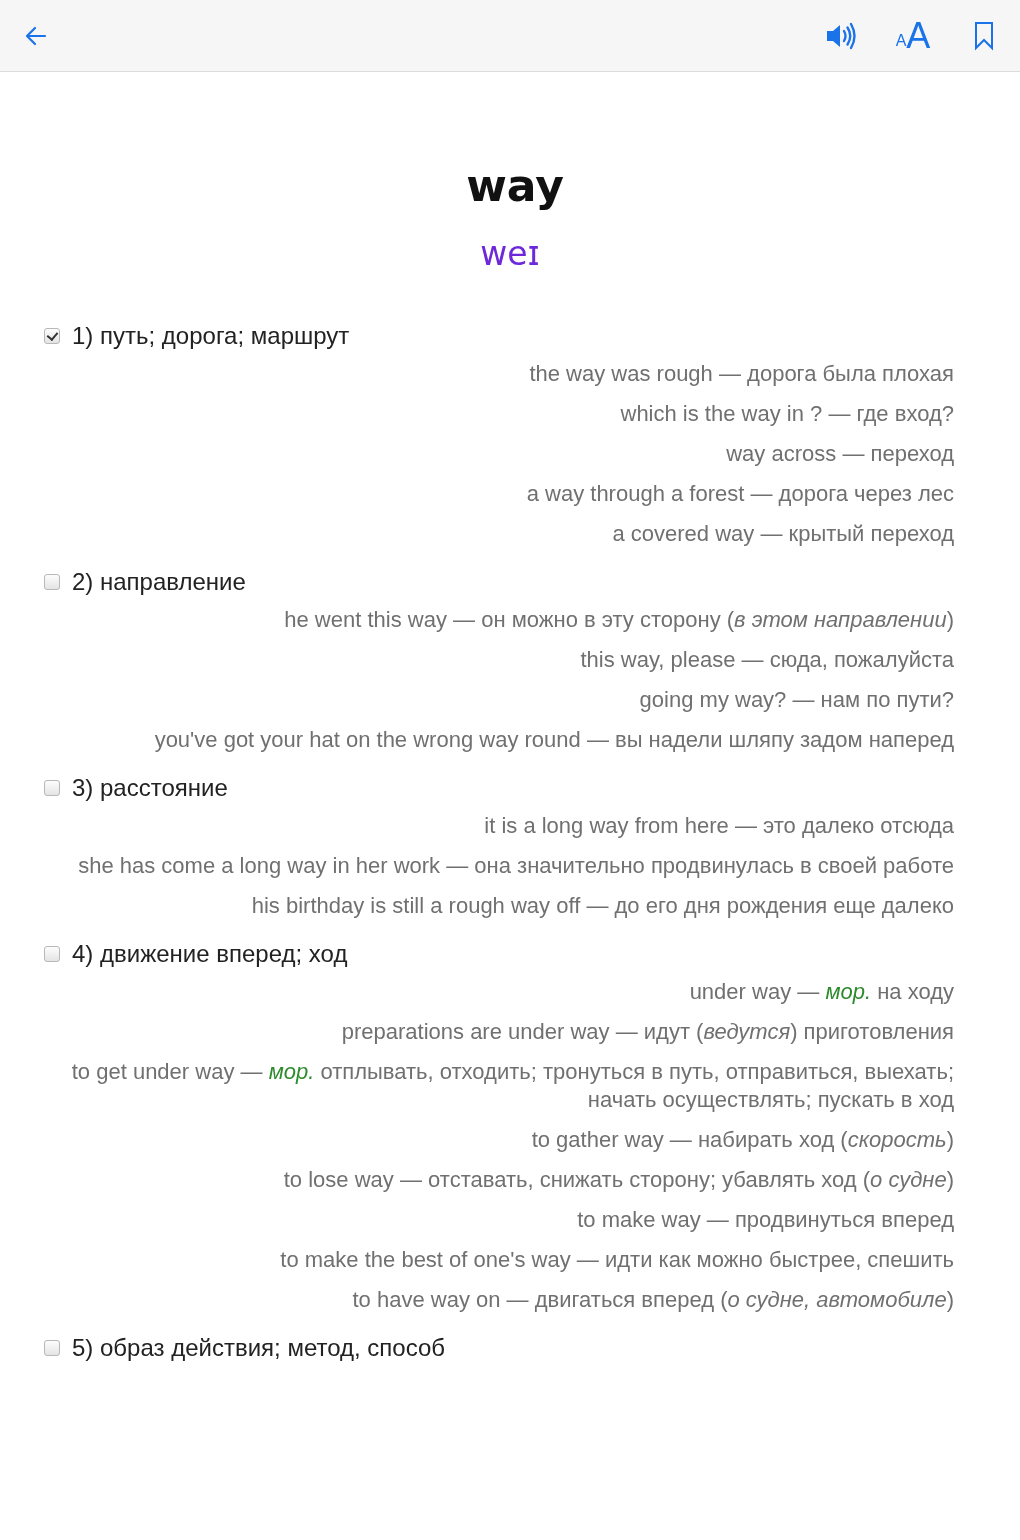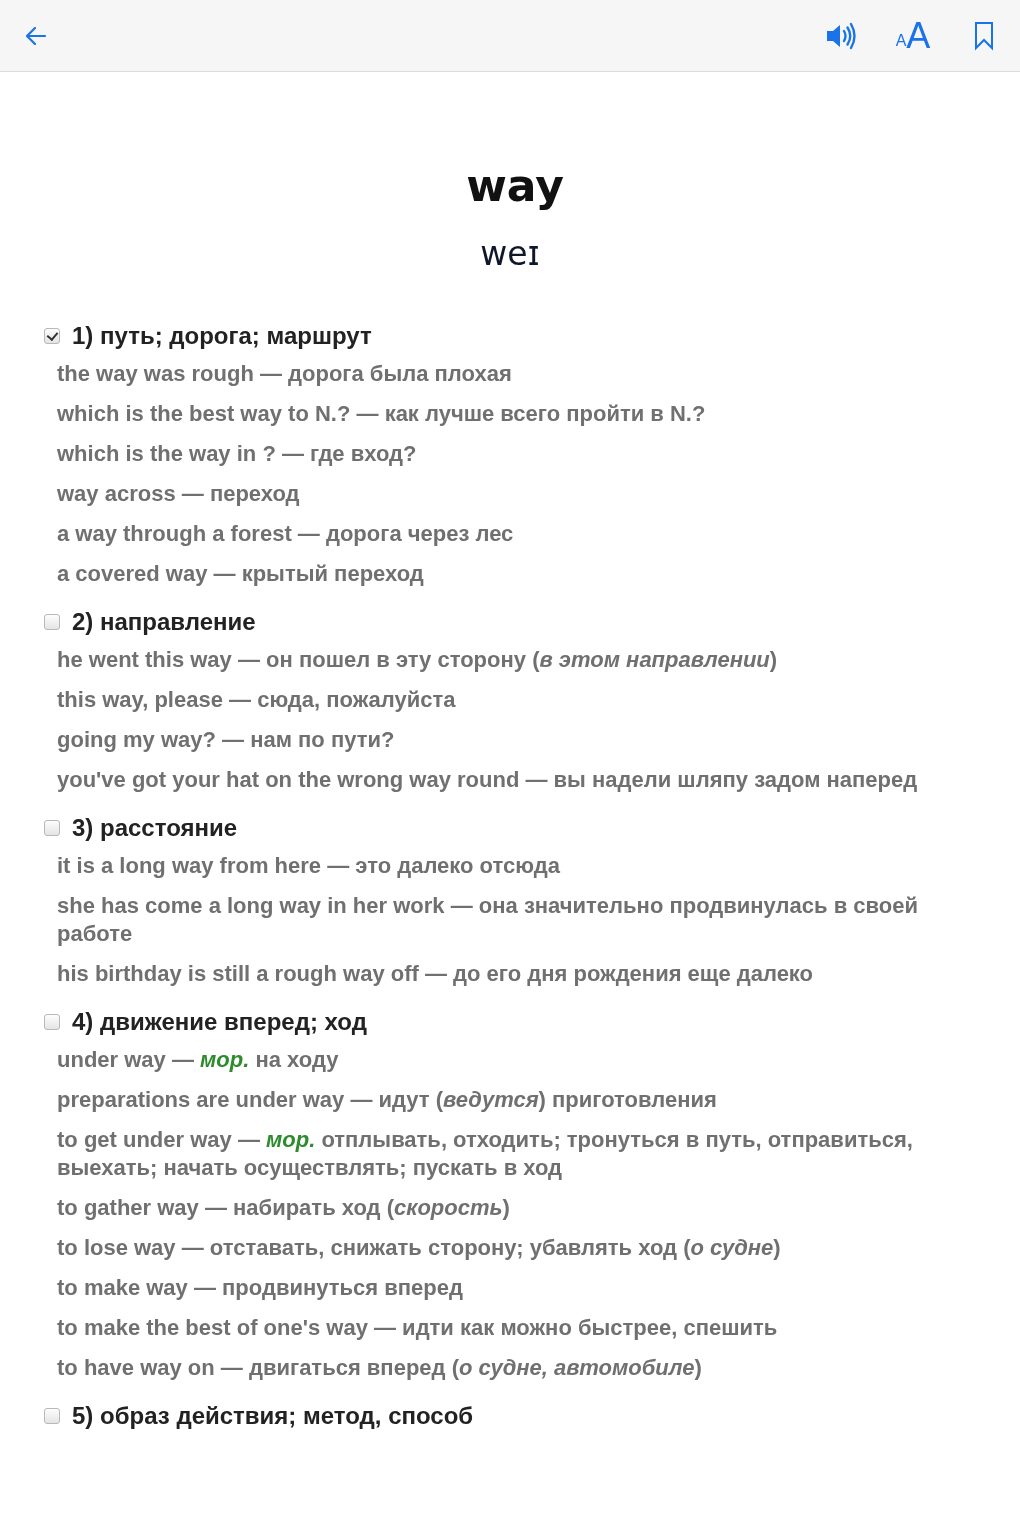--- a/index.html
+++ b/index.html
@@ -17,37 +17,38 @@
   .bookmark-btn { left: 962px; width: 44px; }
   .font-btn .small-a { font-size: 16px; color: #1a73e8; line-height: 1; align-self: flex-end; margin-bottom: 9px; }
   .font-btn .big-a { font-size: 36px; color: #1a73e8; line-height: 1; font-weight: 300; }
 
   .headword {
     position: absolute; left: 0; top: 160px; width: 1020px; text-align: center;
     font-family: "DejaVu Sans", sans-serif; font-weight: bold; font-size: 44px; color: #111; padding-left: 10px;
   }
   .transcription {
     position: absolute; left: 0; top: 234px; width: 1020px; text-align: center;
-    font-family: "DejaVu Sans", sans-serif; font-size: 33px; color: #0f172a;
+    font-family: "DejaVu Sans", sans-serif; font-size: 33px; color: #6d28d9;
   }
 
   .senses { position: absolute; left: 44px; top: 318px; width: 910px; }
-  .sense { margin-bottom: 10px; font-weight: bold; }
+  .sense { margin-bottom: 10px; }
   .sense-head { display: flex; align-items: center; height: 36px; font-size: 24px; color: #222; }
   .cb {
     width: 16px; height: 16px; border: 1px solid #b8b8b8; border-radius: 3px;
     background: linear-gradient(#fdfdfd, #e4e4e4); margin-right: 12px; position: relative; flex: none;
   }
   .cb.checked::after {
     content: ""; position: absolute; left: 4px; top: 1px; width: 5px; height: 8px;
     border-right: 2px solid #333; border-bottom: 2px solid #333; transform: rotate(40deg);
   }
   .example {
-    margin-left: 13px; font-size: 22px; color: #707070; line-height: 28px;
+    margin-left: 21px; font-size: 22px; color: #707070; line-height: 28px;
     padding: 6px 0;
+    text-align: right;
   }
   .example i { font-style: italic; }
   .example .label { color: #2e8b2e; font-style: italic; }
 </style>
 </head>
 <body>
 
 <div class="topbar">
   <div class="btn back-btn">
     <svg width="26" height="26" viewBox="0 0 26 26">
@@ -76,32 +77,31 @@
 <div class="headword">way</div>
 <div class="transcription">weɪ</div>
 
 <div class="senses" id="senses">
     <div class="sense">
       <div class="sense-head">
         <span class="cb checked"></span>
         <span>1) путь; дорога; маршрут</span>
       </div>
       <div class="example"><span>the way was rough</span><span> — </span><span>дорога была плохая</span></div>
-      <div class="example"><span>which is the best way to N.?</span><span> — </span><span>как лучше всего пройти в N.?</span></div>
       <div class="example"><span>which is the way in ?</span><span> — </span><span>где вход?</span></div>
       <div class="example"><span>way across</span><span> — </span><span>переход</span></div>
       <div class="example"><span>a way through a forest</span><span> — </span><span>дорога через лес</span></div>
       <div class="example"><span>a covered way</span><span> — </span><span>крытый переход</span></div>
     </div>
     <div class="sense">
       <div class="sense-head">
         <span class="cb"></span>
         <span>2) направление</span>
       </div>
-      <div class="example"><span>he went this way</span><span> — </span><span>он пошел в эту сторону (</span><i>в этом направлении</i><span>)</span></div>
+      <div class="example"><span>he went this way</span><span> — </span><span>он можно в эту сторону (</span><i>в этом направлении</i><span>)</span></div>
       <div class="example"><span>this way, please</span><span> — </span><span>сюда, пожалуйста</span></div>
       <div class="example"><span>going my way?</span><span> — </span><span>нам по пути?</span></div>
       <div class="example"><span>you've got your hat on the wrong way round</span><span> — </span><span>вы надели шляпу задом наперед</span></div>
     </div>
     <div class="sense">
       <div class="sense-head">
         <span class="cb"></span>
         <span>3) расстояние</span>
       </div>
       <div class="example"><span>it is a long way from here</span><span> — </span><span>это далеко отсюда</span></div>

